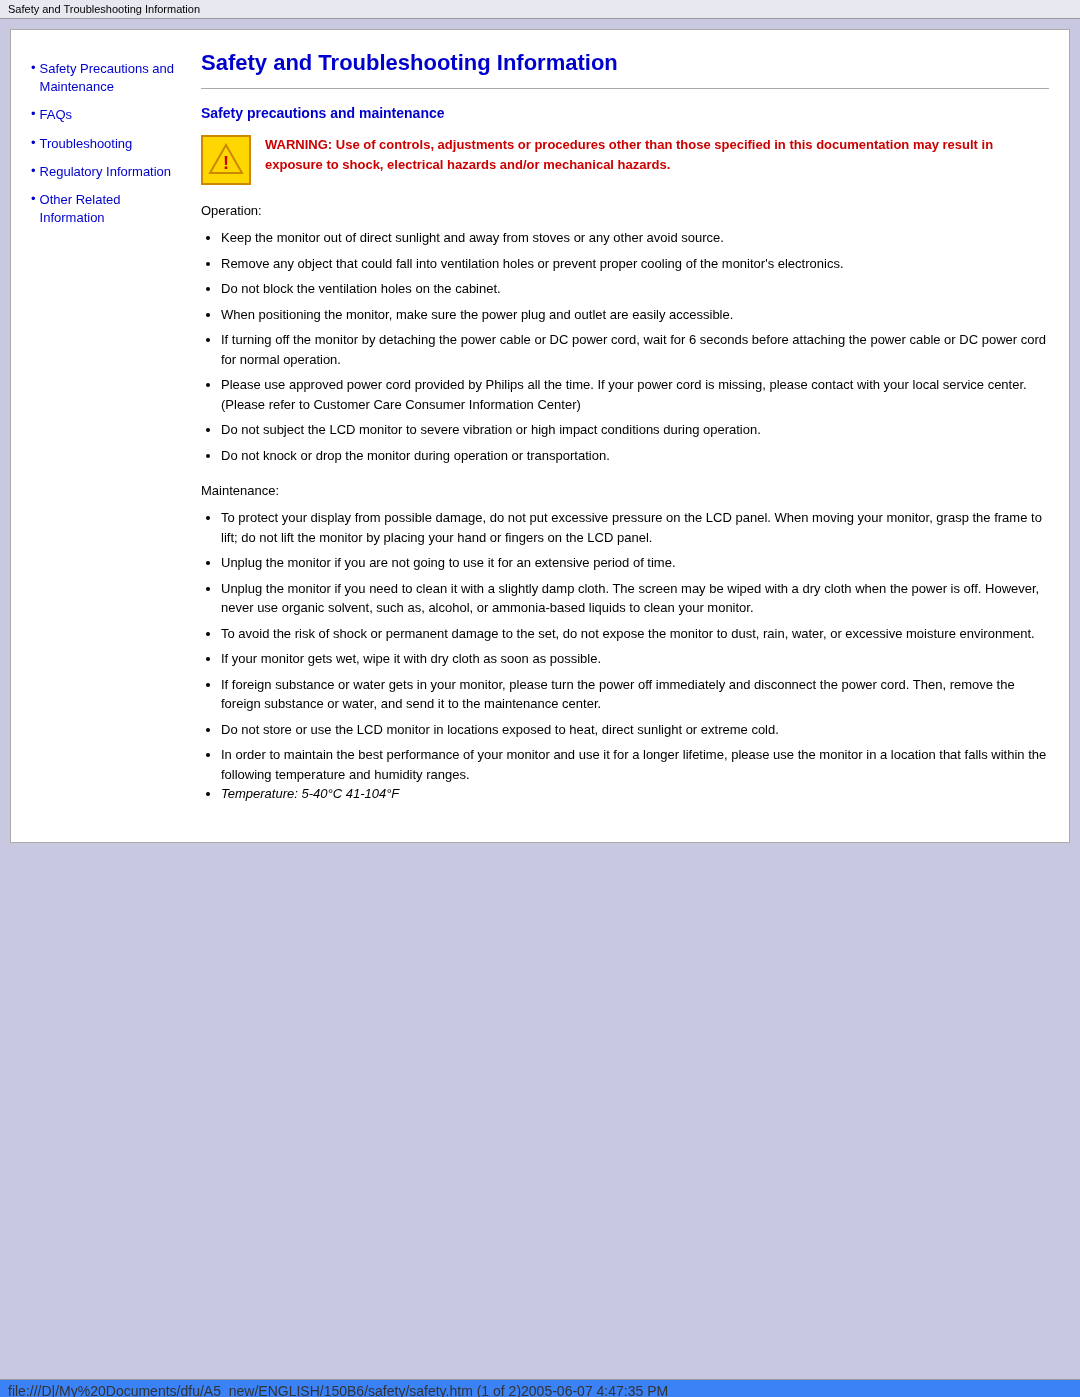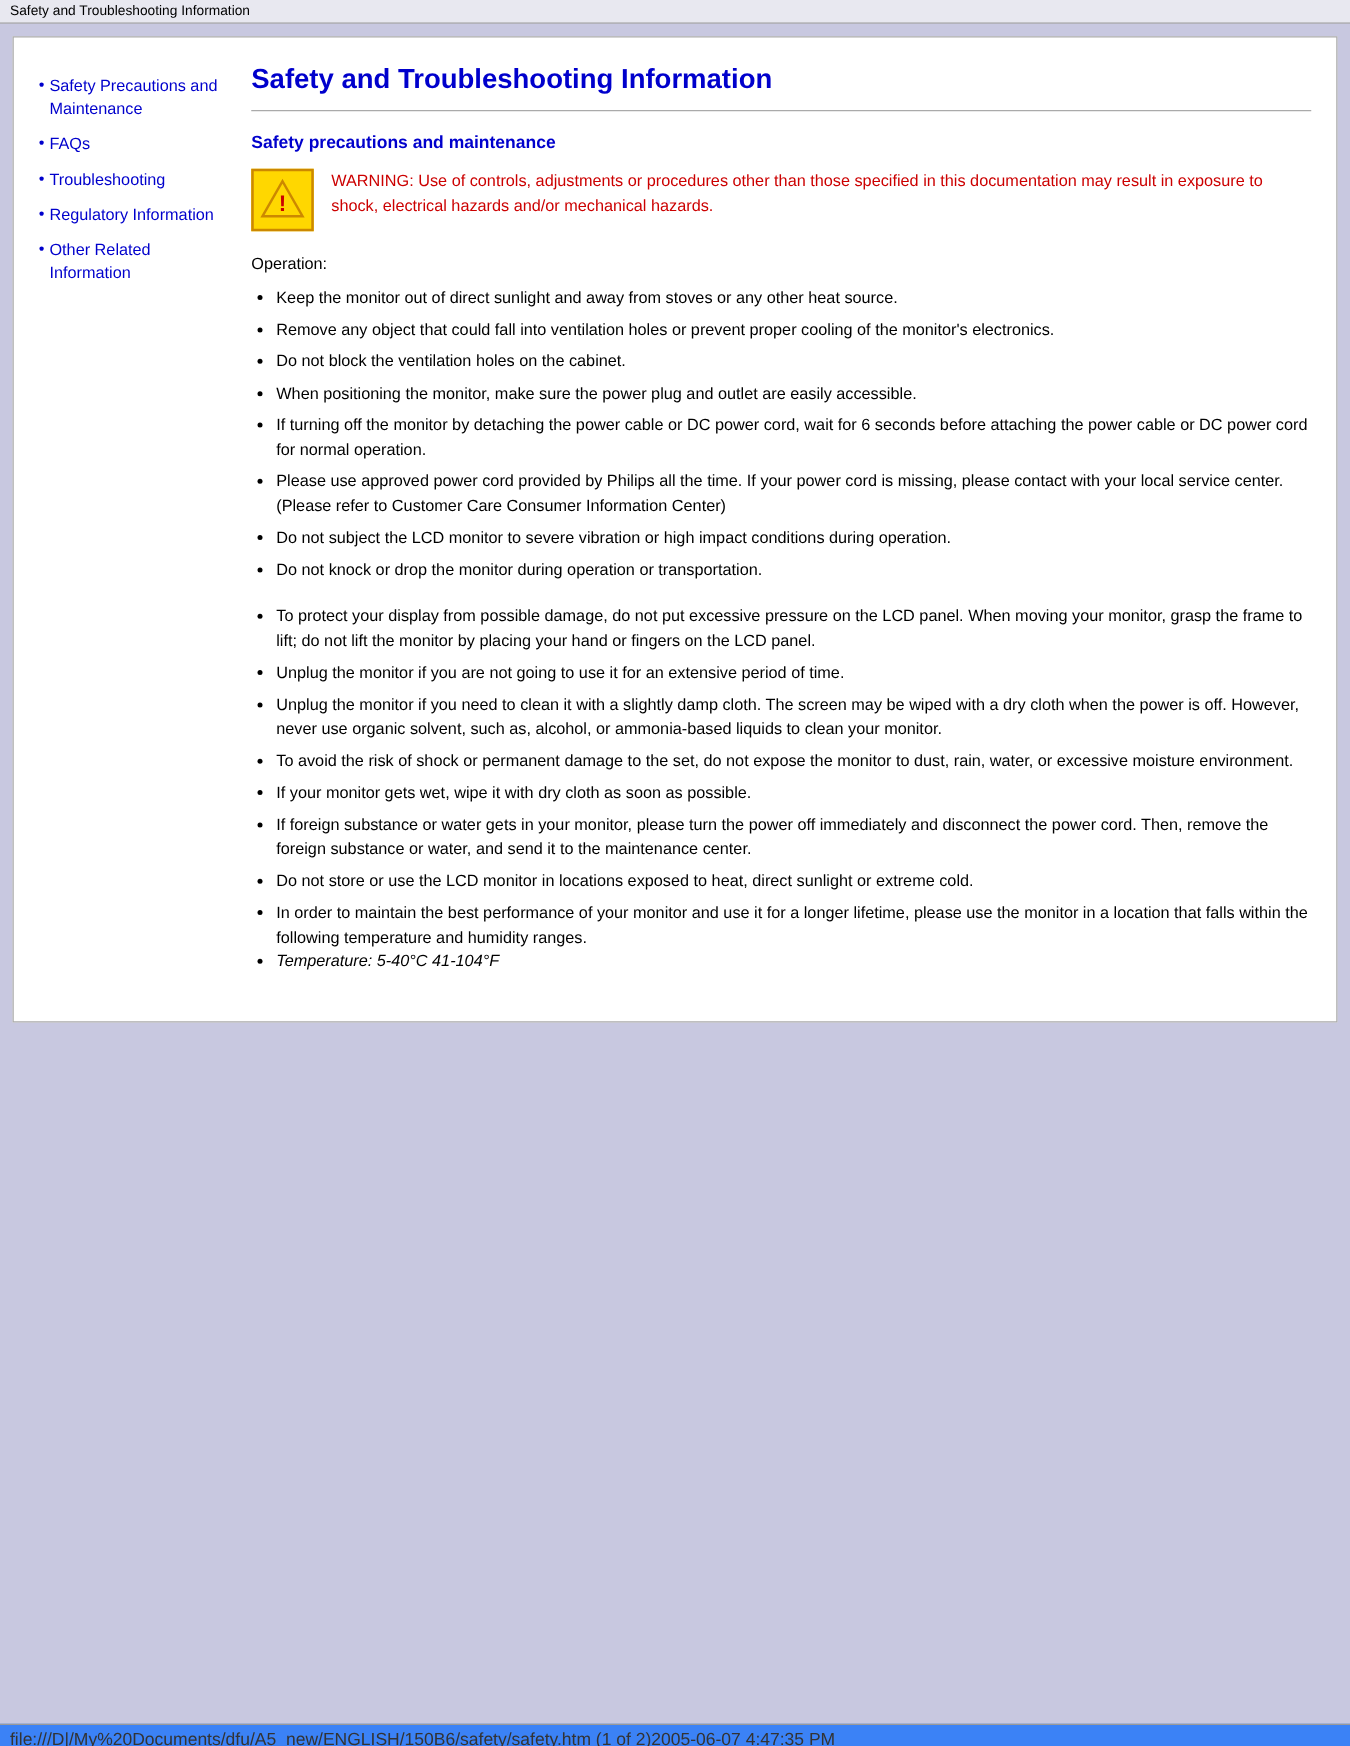--- a/index.html
+++ b/index.html
@@ -86,21 +86,21 @@
       border: 2px solid #cc8800;
       display: flex;
       align-items: center;
       justify-content: center;
       font-size: 28px;
       color: #cc0000;
     }
     .warning-text {
       color: #cc0000;
       font-size: 13px;
-      font-weight: normal;
+      font-weight: bold;
       line-height: 1.5;
     }
     .intro-text {
       margin-bottom: 14px;
       font-size: 13px;
       line-height: 1.5;
     }
     .section-heading {
       font-weight: normal;
       font-size: 13px;
@@ -173,30 +173,31 @@
             <polygon points="18,3 34,31 2,31" fill="#ffd700" stroke="#cc8800" stroke-width="2"></polygon>
             <text x="18" y="27" text-anchor="middle" font-size="18" font-weight="bold" fill="#cc0000">!</text>
           </svg>
         </div>
         <div class="warning-text">WARNING: Use of controls, adjustments or procedures other than those specified in this documentation may result in exposure to shock, electrical hazards and/or mechanical hazards.</div>
       </div>
 
 
       <div class="section-heading">Operation:</div>
       <ul class="content-list">
-        <li>Keep the monitor out of direct sunlight and away from stoves or any other heat source.</li>
+        <li>Keep the monitor out of direct sunlight and away from stoves or any other avoid source.</li>
         <li>Remove any object that could fall into ventilation holes or prevent proper cooling of the monitor's electronics.</li>
         <li>Do not block the ventilation holes on the cabinet.</li>
         <li>When positioning the monitor, make sure the power plug and outlet are easily accessible.</li>
         <li>If turning off the monitor by detaching the power cable or DC power cord, wait for 6 seconds before attaching the power cable or DC power cord for normal operation.</li>
         <li>Please use approved power cord provided by Philips all the time. If your power cord is missing, please contact with your local service center. (Please refer to Customer Care Consumer Information Center)</li>
         <li>Do not subject the LCD monitor to severe vibration or high impact conditions during operation.</li>
         <li>Do not knock or drop the monitor during operation or transportation.</li>
       </ul>
 
+      <div class="section-heading">Maintenance:</div>
       <ul class="content-list">
         <li>To protect your display from possible damage, do not put excessive pressure on the LCD panel. When moving your monitor, grasp the frame to lift; do not lift the monitor by placing your hand or fingers on the LCD panel.</li>
         <li>Unplug the monitor if you are not going to use it for an extensive period of time.</li>
         <li>Unplug the monitor if you need to clean it with a slightly damp cloth. The screen may be wiped with a dry cloth when the power is off. However, never use organic solvent, such as, alcohol, or ammonia-based liquids to clean your monitor.</li>
         <li>To avoid the risk of shock or permanent damage to the set, do not expose the monitor to dust, rain, water, or excessive moisture environment.</li>
         <li>If your monitor gets wet, wipe it with dry cloth as soon as possible.</li>
         <li>If foreign substance or water gets in your monitor, please turn the power off immediately and disconnect the power cord. Then, remove the foreign substance or water, and send it to the maintenance center.</li>
         <li>Do not store or use the LCD monitor in locations exposed to heat, direct sunlight or extreme cold.</li>
         <li>In order to maintain the best performance of your monitor and use it for a longer lifetime, please use the monitor in a location that falls within the following temperature and humidity ranges.
           <ul class="sub-list">

